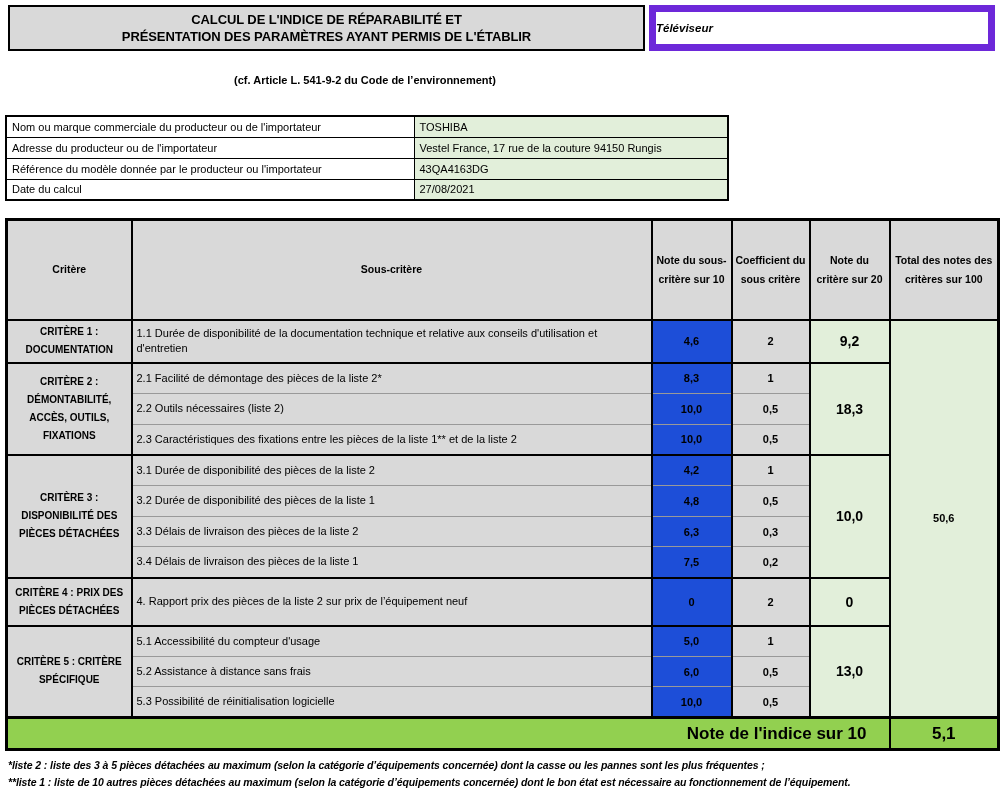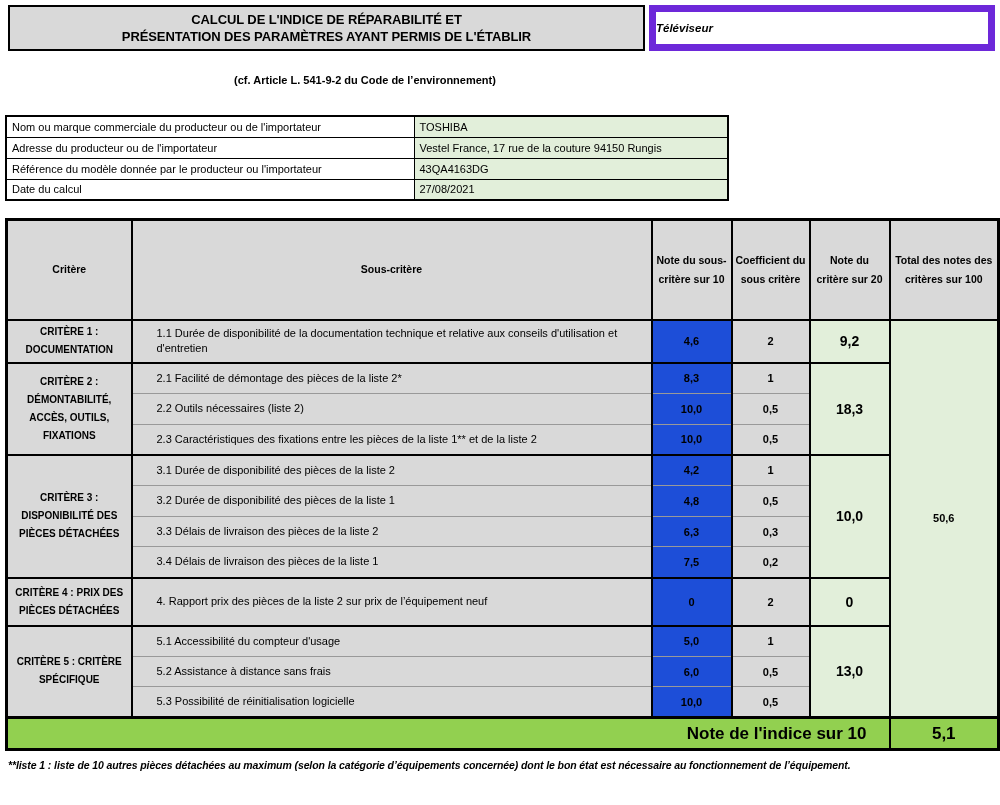--- a/index.html
+++ b/index.html
@@ -38,21 +38,21 @@
   .main-table { margin:17px 0 0 5px; border:3px solid #000; table-layout:fixed; width:992px; }
   .main-table th, .main-table td { border:2px solid #000; vertical-align:middle; }
   .main-table th {
     background:#d9d9d9; font-size:10.5px; font-weight:bold; text-align:center;
     height:100px; padding:0 3px; line-height:1.8;
   }
   td.crit {
     background:#d9d9d9; font-size:10px; font-weight:bold; text-align:center;
     line-height:1.8; padding:0 2px;
   }
-  td.sub { background:#d9d9d9; font-size:11px; text-align:left; padding:2px 24px; line-height:1.4; }
+  td.sub { background:#d9d9d9; font-size:11px; text-align:left; padding:2px 4px; line-height:1.4; }
   td.note { background:#1d4ed8; font-size:11px; font-weight:bold; text-align:center; }
   td.coef { background:#d9d9d9; font-size:11px; font-weight:bold; text-align:center; }
   td.n20  { background:#e2efda; font-size:14px; font-weight:bold; text-align:center; }
   td.total{ background:#e2efda; font-size:11px; font-weight:bold; text-align:center; }
   
   td.sep-b { border-bottom:1px solid #999; }
   td.sep-t { border-top:1px solid #999; }
 
   td.final-label {
     background:#92d050; text-align:right; font-weight:bold; font-size:17px;
@@ -204,14 +204,15 @@
   </tr>
 
   <tr>
     <td class="final-label" colspan="5">Note de l'indice sur 10</td>
     <td class="final-value">5,1</td>
   </tr>
 </tbody>
   </table>
 
 <div class="footnotes">
+  <div>*liste 2 : liste des 3 à 5 pièces détachées au maximum (selon la catégorie d’équipements concernée) dont la casse ou les pannes sont les plus fréquentes ;</div>
   <div>**liste 1 : liste de 10 autres pièces détachées au maximum (selon la catégorie d’équipements concernée) dont le bon état est nécessaire au fonctionnement de l’équipement.</div>
 </div>
 
 </body></html>

